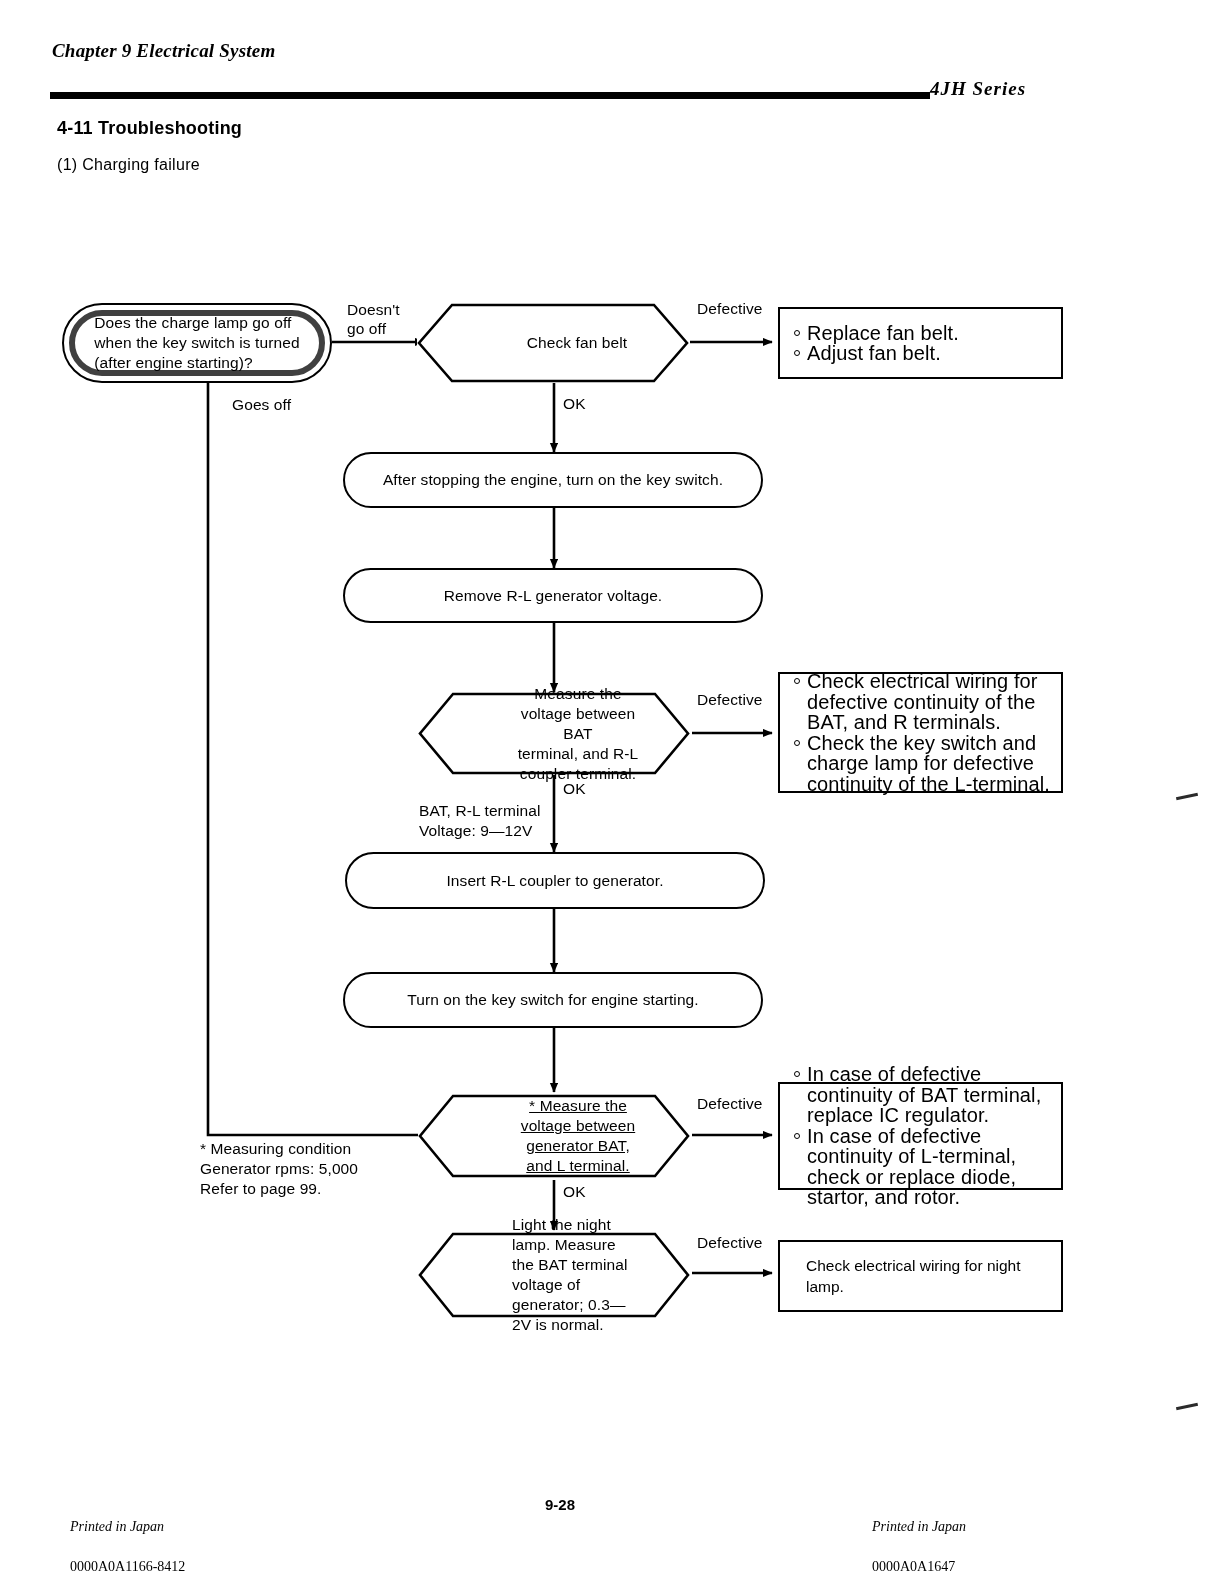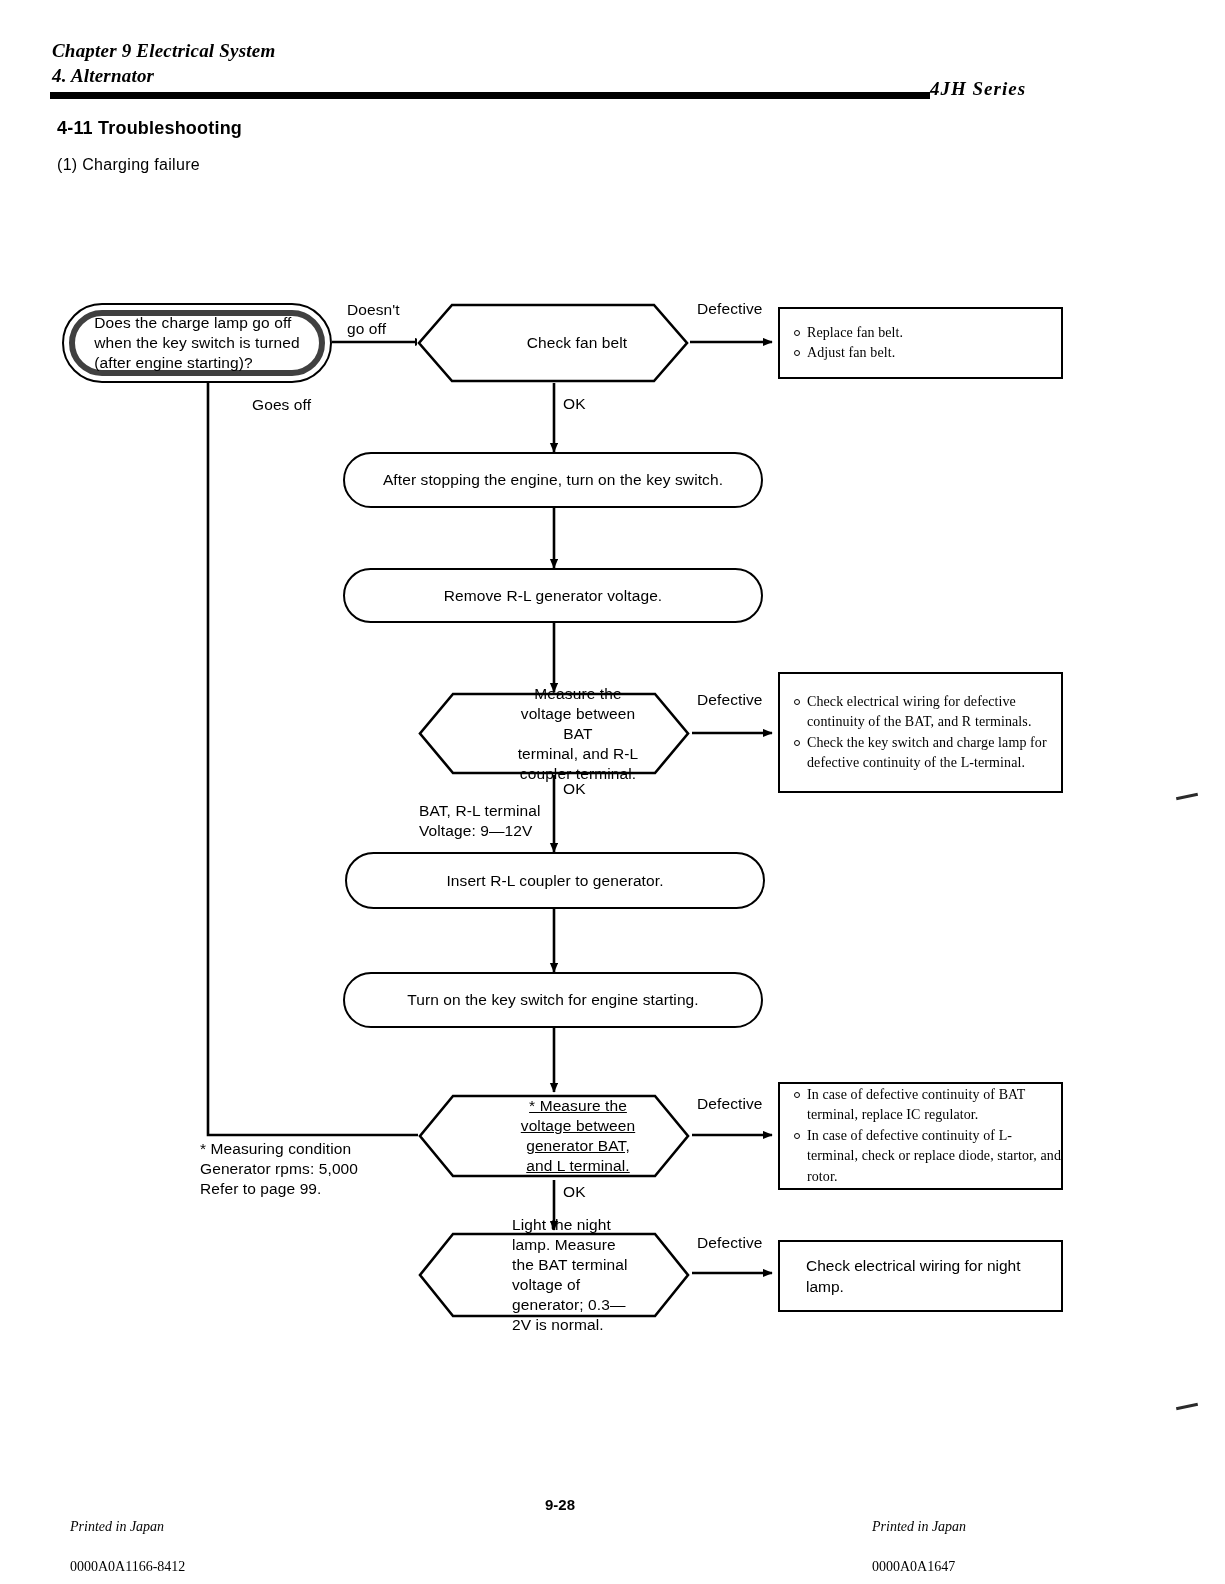--- a/index.html
+++ b/index.html
@@ -153,27 +153,26 @@
   }
 
   
   .rectbox {
     border: 2.5px solid #000;
     background: #fff;
     align-items: center;
     justify-content: flex-start;
   }
   .rectbox .bullets {
-    font-size: 14px;
+    font-size: 20px;
     line-height: 20.5px;
     letter-spacing: 0.1px;
     width: 100%;
     padding: 0 0 0 14px;
     box-sizing: border-box;
-    font-family: Liberation Serif, serif;
   }
   .rectbox .bullet-item {
     position: relative;
     padding-left: 13px;
     margin: 0;
   }
   .rectbox .bullet-item .dot {
     position: absolute;
     left: 0;
     top: 7px;
@@ -236,21 +235,20 @@
     transform: rotate(-12deg);
   }
 </style>
 </head>
 <body>
 
 <div id="page">
 
   <div id="header-block">
     <div class="hdr-line">Chapter 9 Electrical System</div>
-    <div class="hdr-line">4. Alternator</div>
   </div>
   <div id="series-label">4JH  Series</div>
   <div id="header-rule"></div>
 
   <div id="section-title">4-11 Troubleshooting</div>
   <div id="section-subtitle">(1) Charging failure</div>
 
   <div id="flow">
 
     <svg id="flow-lines" viewBox="0 0 1225 1584">
@@ -384,21 +382,21 @@
 generator; 0.3—2V is normal.</div>
     </div>
 
     <div class="node rectbox" style="left:778px; top:1240px; width:285px; height:72px;">
       <div class="plaintext">Check electrical wiring for night
 lamp.</div>
     </div>
 
     <div class="edge-label" style="left:347px; top:300px;">Doesn't
 go off</div>
-    <div class="edge-label" style="left:224px; top:395px;padding-left:28px;">Goes off</div>
+    <div class="edge-label" style="left:204px; top:395px;padding-left:28px;">Goes off</div>
     <div class="edge-label" style="left:697px; top:299px;">Defective</div>
     <div class="edge-label" style="left:697px; top:690px;">Defective</div>
     <div class="edge-label" style="left:697px; top:1094px;">Defective</div>
     <div class="edge-label" style="left:697px; top:1233px;">Defective</div>
     <div class="edge-label" style="left:563px; top:394px;">OK</div>
     <div class="edge-label" style="left:563px; top:779px;">OK</div>
     <div class="edge-label" style="left:563px; top:1182px;">OK</div>
 
     <div class="note" style="left:419px; top:801px;">BAT, R-L terminal
 Voltage: 9—12V</div>

